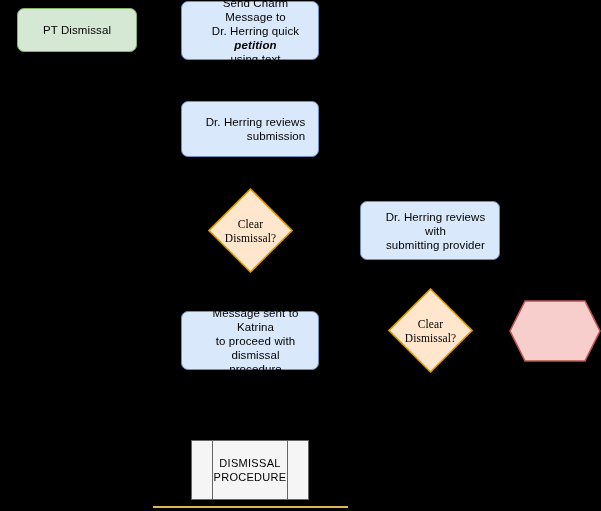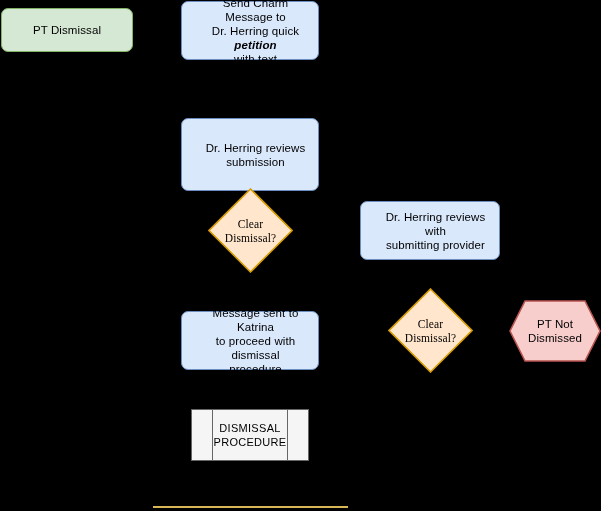--- a/index.html
+++ b/index.html
@@ -112,29 +112,29 @@
     border-top: 2px solid #d6b656;
   }
 
   .italic { font-style: italic; font-weight: bold; }
 </style>
 </head>
 <body>
 
 <div id="canvas">
 
-  <div class="node proc proc-green" style="left:1px; top:8px; width:132px; height:44px;">
+  <div class="node proc proc-green" style="left:17px; top:8px; width:120px; height:44px;">
     <span class="label">PT Dismissal</span>
   </div>
 
   <div class="node proc proc-blue" style="left:181px; top:1px; width:138px; height:59px;">
-    <span class="label"><span>Send Charm Message to</span><br><span>Dr. Herring quick </span><span class="italic">petition</span><br><span>with text</span></span>
+    <span class="label"><span>Send Charm Message to</span><br><span>Dr. Herring quick </span><span class="italic">petition</span><br><span>using text</span></span>
   </div>
 
-  <div class="node proc proc-blue" style="left:181px; top:118px; width:138px; height:73px;">
+  <div class="node proc proc-blue" style="left:181px; top:101px; width:138px; height:56px;text-align:right;">
     <span class="label">Dr. Herring reviews
 submission</span>
   </div>
 
   <div class="node decision" style="left:208px; top:188px; width:85px; height:85px;">
     <svg class="dshape" viewBox="0 0 85 85" preserveAspectRatio="none">
       <polygon points="42.5,1 84,42.5 42.5,84 1,42.5" fill="#ffe6cc" stroke="#d79b00" stroke-width="1.6"></polygon>
     </svg>
     <span class="label">Clear
 Dismissal?</span>
@@ -156,25 +156,23 @@
       <polygon points="42.5,1 84,42.5 42.5,84 1,42.5" fill="#ffe6cc" stroke="#d79b00" stroke-width="1.6"></polygon>
     </svg>
     <span class="label">Clear
 Dismissal?</span>
   </div>
 
   <div class="node hexwrap" style="left:509px; top:300px; width:92px; height:62px;">
     <svg class="hshape" viewBox="0 0 92 62" preserveAspectRatio="none">
       <polygon points="16,1 76,1 91,31 76,61 16,61 1,31" fill="#f8cecc" stroke="#b85450" stroke-width="1.6"></polygon>
     </svg>
-    <span class="label">PT Not
-Dismissed</span>
   </div>
 
-  <div class="node predef" style="left:191px; top:409px; width:118px; height:52px;">
+  <div class="node predef" style="left:191px; top:440px; width:118px; height:60px;">
     <span class="bar bar-left"></span>
     <span class="bar bar-right"></span>
     <span class="label">DISMISSAL
 PROCEDURE</span>
   </div>
 
   <div class="clipped" style="left:153px; top:506px; width:195px; height:10px;">
     <span></span>
   </div>
 

